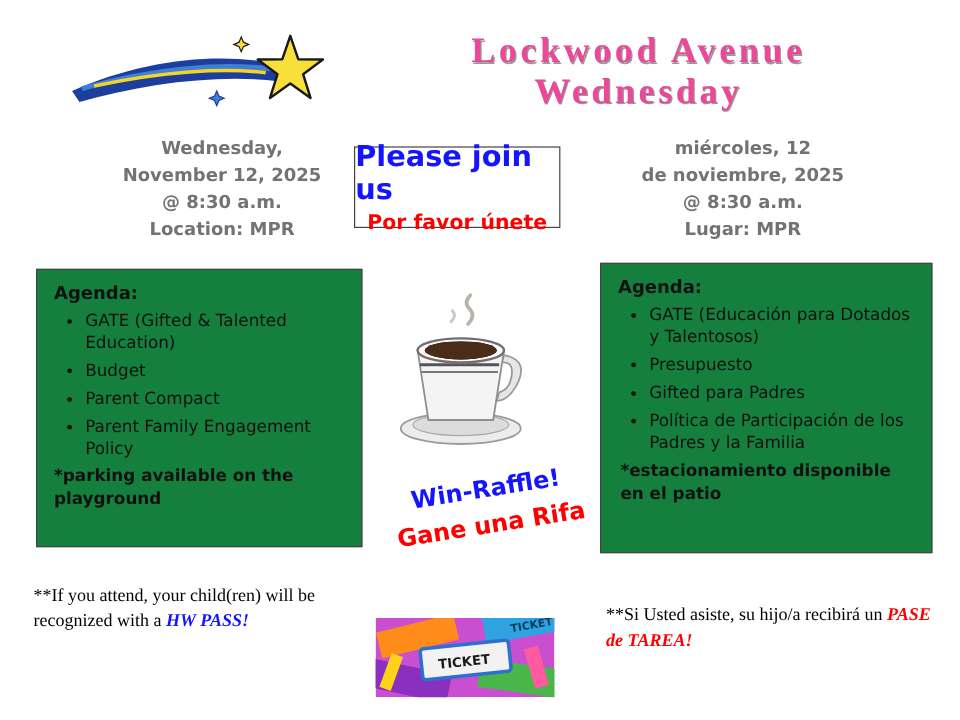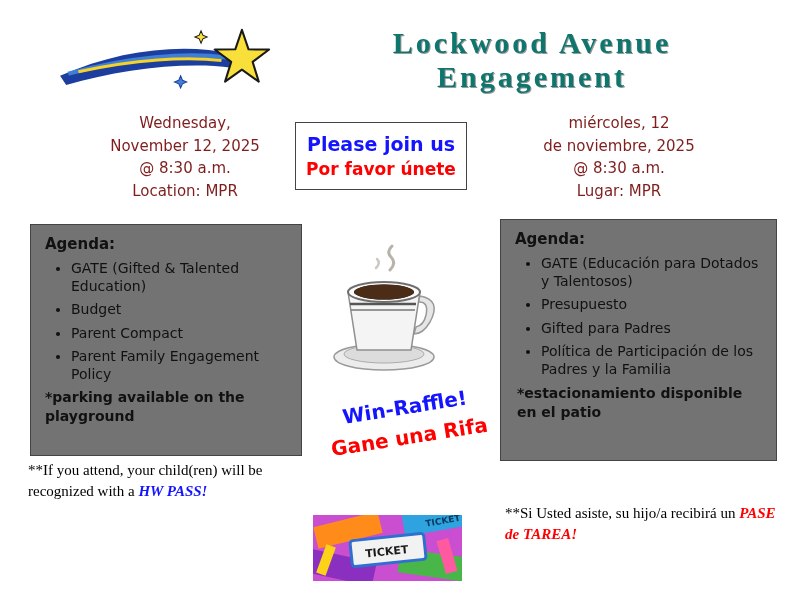--- a/index.html
+++ b/index.html
@@ -4,42 +4,42 @@
 <style>
   html,body{margin:0;padding:0;background:#fff;}
   #flyer{
     position:relative;width:800px;height:600px;background:#ffffff;
     font-family:"DejaVu Sans",sans-serif;color:#111;overflow:hidden;
   }
   
   #logo{position:absolute;left:58px;top:22px;width:235px;height:78px;}
   #title{
     position:absolute;left:292px;top:28px;width:480px;text-align:center;
-    font-family:"Liberation Serif",serif;font-weight:bold;color:#0f766e;
+    font-family:"Liberation Serif",serif;font-weight:bold;color:#ec4899;
     font-size:30px;letter-spacing:3px;line-height:1.0;
   }
   #title .tline{display:block;margin-bottom:4px;text-shadow:1px 1px 0 #9a9a9a;}
   
   .dateblock{
     position:absolute;top:112px;width:262px;text-align:center;
-    font-weight:normal;font-size:15px;line-height:1.5;color:#7f1d1d;
+    font-weight:bold;font-size:15px;line-height:1.5;color:#737373;
   }
   #date-en{left:54px;}
   #date-es{left:488px;}
   
   #join-box{
     position:absolute;left:295px;top:122px;width:170px;height:66px;
     border:1px solid #444;display:flex;flex-direction:column;
     align-items:center;justify-content:center;gap:4px;background:#fff;
   }
-  #join-en{color:#1414ff;font-size:19px;font-weight:bold;}
+  #join-en{color:#1414ff;font-size:24px;font-weight:bold;}
   #join-es{color:#ff0000;font-size:17px;font-weight:bold;}
   
   .agenda-box{
-    position:absolute;border:1px solid #444;background:#737373;
+    position:absolute;border:1px solid #444;background:#15803d;
     padding:10px 12px 8px 14px;box-sizing:border-box;font-size:14px;
   }
   #agenda-en{left:30px;top:224px;width:272px;height:232px;}
   #agenda-es{left:500px;top:219px;width:277px;height:242px;}
   .agenda-title{font-weight:bold;font-size:15px;margin:0 0 6px 0;}
   .agenda-box ul{margin:0;padding:0 0 0 26px;list-style:disc;}
   .agenda-box li{margin:0 0 5px 0;line-height:1.3;}
   .agenda-note{font-weight:bold;margin-top:0;line-height:1.35;}
   #agenda-es .agenda-note{margin-top:6px;margin-left:2px;}
   
@@ -49,21 +49,21 @@
     position:absolute;left:312px;top:392px;width:190px;text-align:center;
     transform:rotate(-9deg);font-weight:bold;font-size:20px;line-height:1.5;
   }
   #raffle-en{color:#1414ff;display:block;}
   #raffle-es{color:#ff0000;display:block;}
   
   .footer{
     position:absolute;font-family:"Liberation Serif",serif;font-size:15px;
     line-height:1.4;color:#000;
   }
-  #footer-en{left:28px;top:460px;width:292px;}
+  #footer-en{left:28px;top:487px;width:292px;}
   #footer-es{left:505px;top:503px;width:272px;}
   .hl-blue{color:#1414ff;font-weight:bold;font-style:italic;}
   .hl-red{color:#ff0000;font-weight:bold;font-style:italic;}
   
   #tickets{position:absolute;left:313px;top:515px;width:149px;height:66px;}
 </style>
 </head>
 <body>
 
 <div id="flyer">
@@ -74,21 +74,21 @@
       <path d="M10 50 C 70 33, 125 29, 165 34" stroke="#3f7fd6" stroke-width="4" fill="none"></path>
       <path d="M20 48 C 75 36, 125 33, 160 37" stroke="#f5d327" stroke-width="3" fill="none"></path>
       <polygon points="180,7 186.5,26.1 206.6,26.3 190.5,38.4 196.5,57.7 180,46 163.5,57.7 169.5,38.4 153.4,26.3 173.5,26.1" fill="#f8df3a" stroke="#1a1a1a" stroke-width="2" stroke-linejoin="round"></polygon>
       <polygon points="140,8 141.8,12.2 146,14 141.8,15.8 140,20 138.2,15.8 134,14 138.2,12.2" fill="#f8df3a" stroke="#1a1a1a" stroke-width="1"></polygon>
       <polygon points="120,52 121.8,56.2 126,58 121.8,59.8 120,64 118.2,59.8 114,58 118.2,56.2" fill="#3f7fd6" stroke="#1c3e9e" stroke-width="1"></polygon>
     </svg>
   </div>
 
   <div id="title">
     <span class="tline">Lockwood Avenue</span>
-    <span class="tline">Engagement</span>
+    <span class="tline">Wednesday</span>
   </div>
 
   <div id="date-en" class="dateblock">
     <div>Wednesday,</div>
     <div>November 12, 2025</div>
     <div>@ 8:30 a.m.</div>
     <div>Location: MPR</div>
   </div>
 
   <div id="join-box">

